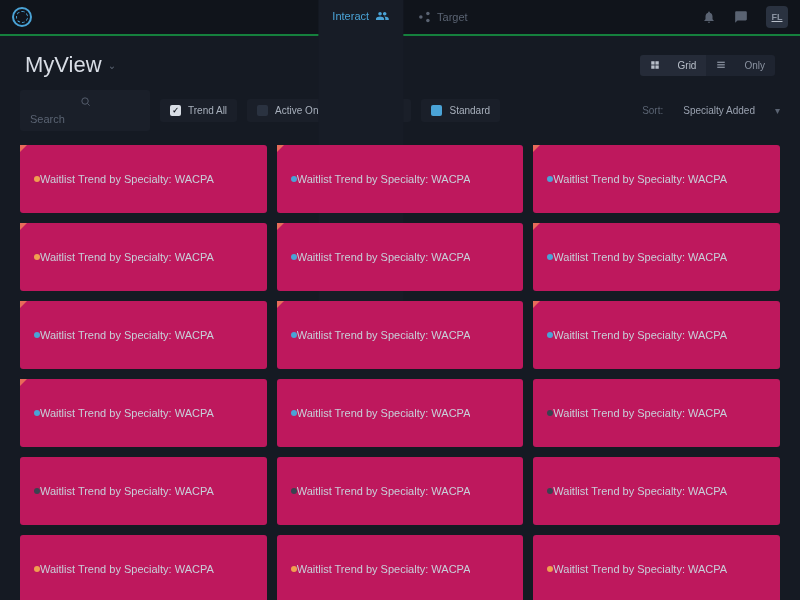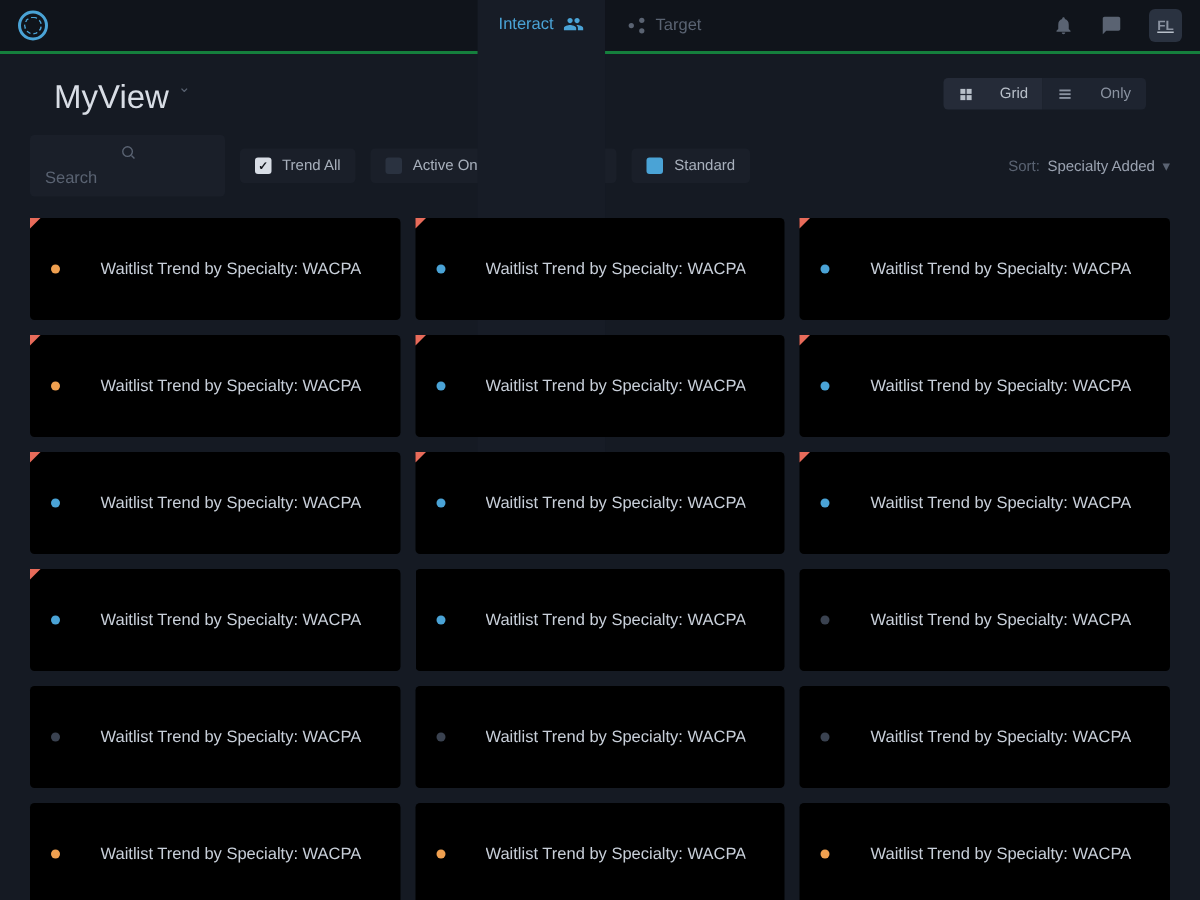--- a/index.html
+++ b/index.html
@@ -74,23 +74,23 @@
   border-radius: 4px;
   background: #2a3240;
   color: #8a92a0;
   font-size: 9px;
   font-weight: 600;
   display: flex;
   align-items: center;
   justify-content: center;
 }
 .header {
-  padding: 16px 36px 12px;
-  display: flex;
-  align-items: flex-start;
+  padding: 16px 25px 12px;
+  display: flex;
+  align-items: center;
 }
 .page-title {
   font-size: 22px;
   font-weight: 400;
   color: #d8dde5;
 }
 .title-chevron {
   color: #5a6372;
   margin-left: 6px;
   font-size: 10px;
@@ -164,45 +164,45 @@
 }
 .check-white { background: #d8dde5; }
 .check-orange { background: #f0a050; }
 .check-blue { background: #4aa3d6; }
 .check-empty { background: #2a3240; }
 .sort {
   margin-left: auto;
   font-size: 10px;
   color: #5a6372;
   display: flex;
-  align-items: flex-end;
-  gap: 5px;
+  align-items: flex-start;
+  gap: 20px;
   cursor: pointer;
 }
 .sort-value { color: #9aa2b0; }
 .grid-wrap {
   padding: 0 20px 20px;
   height: calc(100% - 128px);
   overflow-y: auto;
 }
 .grid-wrap::-webkit-scrollbar { width: 6px; }
 .grid-wrap::-webkit-scrollbar-thumb { background: #2a3240; border-radius: 3px; }
 .grid {
   display: grid;
   grid-template-columns: repeat(3, 1fr);
   gap: 10px;
 }
 .card {
-  background: #000000;
+  background: #be185d;
   border-radius: 3px;
   padding: 28px 14px;
   position: relative;
   display: flex;
   align-items: center;
-  gap: 27px;
+  gap: 0;
   cursor: pointer;
   min-height: 62px;
 }
 .corner {
   position: absolute;
   top: 0; left: 0;
   width: 0; height: 0;
   border-style: solid;
   border-width: 7px 7px 0 0;
 }

